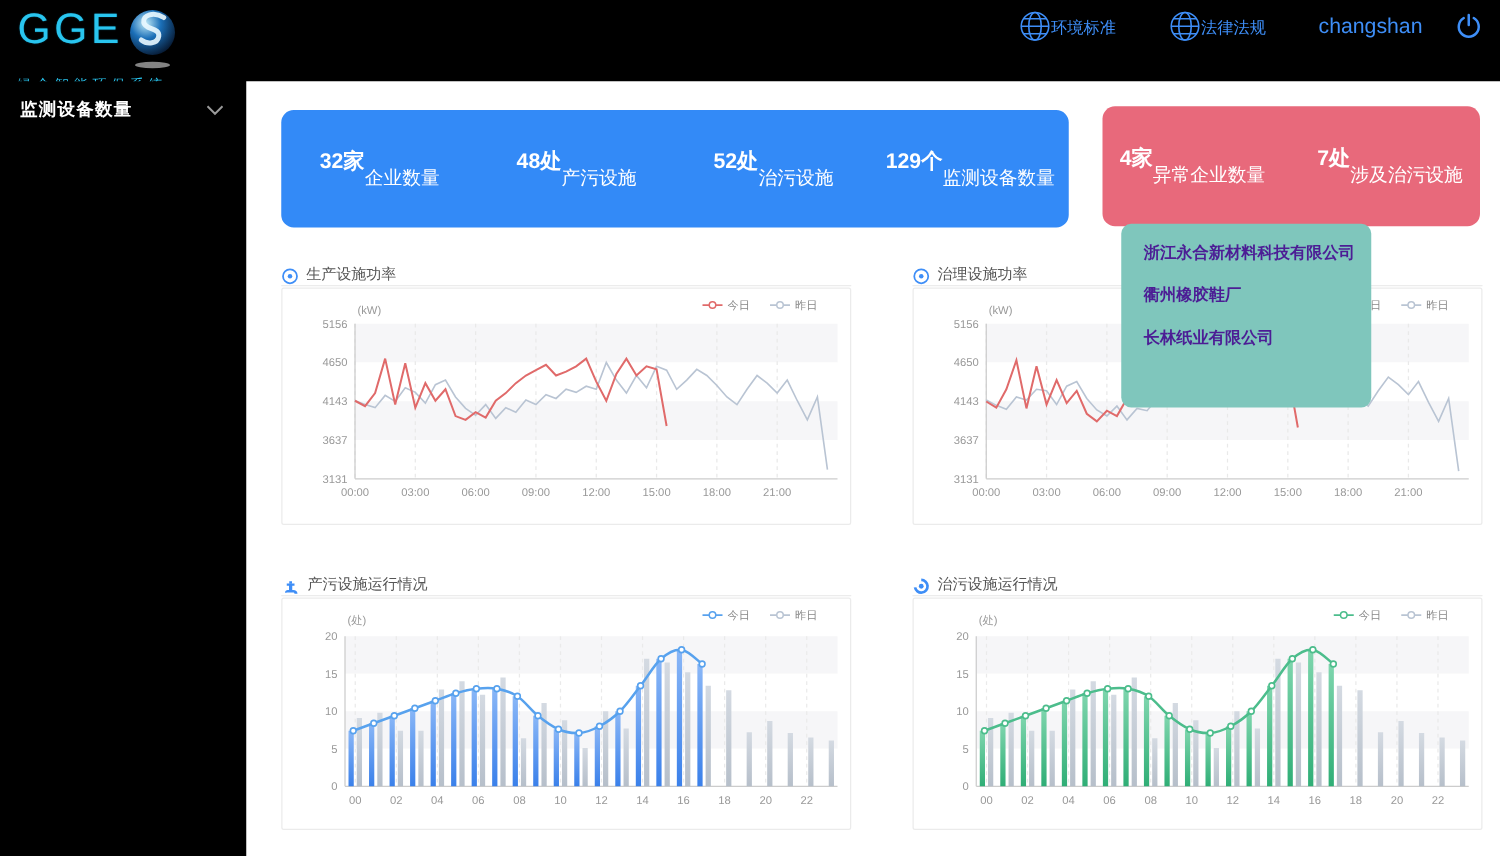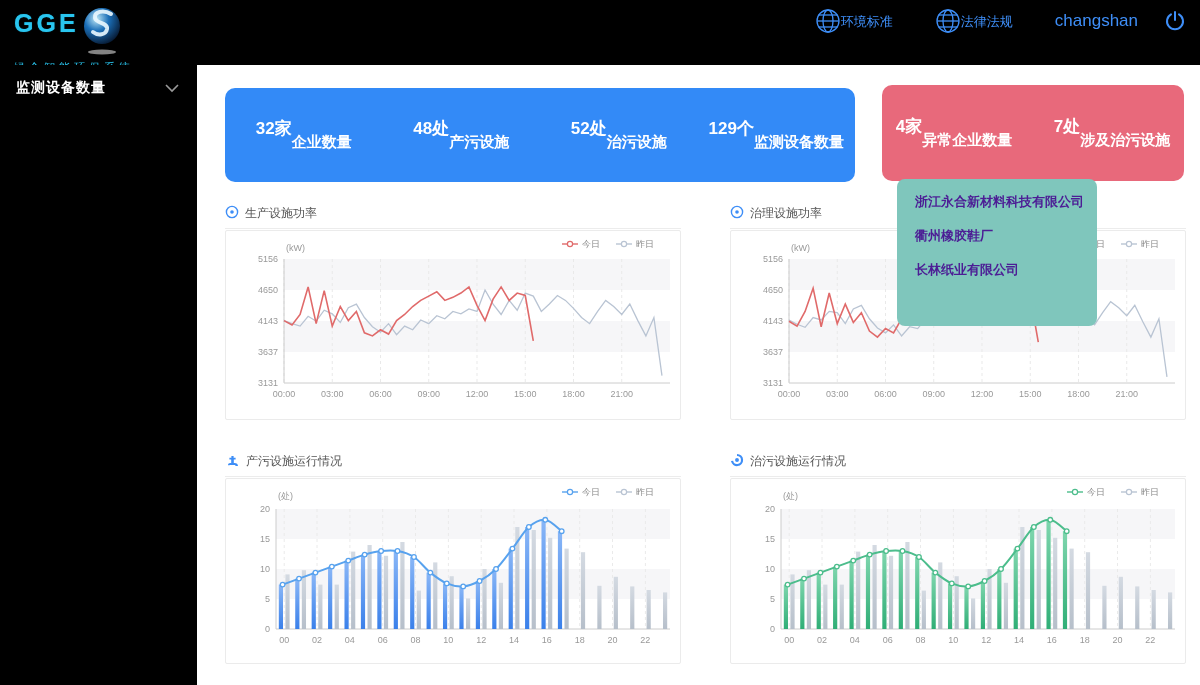--- a/index.html
+++ b/index.html
@@ -4,21 +4,21 @@
 <style>
   * { margin:0; padding:0; box-sizing:border-box; }
   html,body { width:1200px; height:685px; background:#000; overflow:hidden;
               font-family:"Liberation Sans", sans-serif; }
   .app { position:relative; width:1200px; height:685px; background:#000; }
 
   
   .topbar { position:absolute; left:0; top:0; width:1200px; height:65px; background:#000; }
   .logo { position:absolute; left:14px; top:6px; }
   .logo-row { display:flex; align-items:flex-start; }
-  .logo-text { color:#29c5ef; font-size:25px; font-weight:bold; letter-spacing:3px;
+  .logo-text { color:#29c5ef; font-size:34px; font-weight:normal; letter-spacing:3px;
                line-height:34px; text-shadow:0 0 1px #0a6f8f; }
   .logo-sphere { margin-left:2px; margin-top:0; }
   .logo-sub { color:#29c5ef; font-size:11px; letter-spacing:4px; margin-top:2px; }
   .topnav { position:absolute; right:10px; top:8px; display:flex; align-items:center; }
   .nav-item { display:flex; flex-direction:row; align-items:center; margin-right:42px;
               cursor:pointer; }
   .nav-item span { color:#3e8ef7; font-size:13px; margin-top:2px; }
   .username { color:#3e8ef7; font-size:17px; margin-right:26px; cursor:pointer; }
   .power-btn { cursor:pointer; display:flex; align-items:center; margin-right:4px; }
 
@@ -29,34 +29,34 @@
   .org-row span { color:#fff; font-size:14px; font-weight:bold; letter-spacing:1px; }
 
   
   .main { position:absolute; left:197px; top:65px; width:1003px; height:620px; background:#fff; }
 
   .stat-card { position:absolute; border-radius:10px; display:flex; color:#fff; }
   .stat-card.blue { left:28px; top:23px; width:630px; height:94px; background:#338af7; }
   .stat-card.red  { left:685px; top:20px; width:302px; height:96px; background:#e8697b; cursor:pointer;gap:14px; }
   .stat { flex:1; display:flex; flex-direction:row; align-items:center; justify-content:center; }
   .stat-value { font-size:17px; font-weight:bold; margin-bottom:14px; }
-  .stat-label { font-size:15px; font-weight:bold;margin-top:15px; }
+  .stat-label { font-size:15px; font-weight:normal;margin-top:15px; }
 
   .dropdown { position:absolute; left:700px; top:114px; width:200px; height:147px;
               background:#7fc6bc; border-radius:8px; z-index:20; padding:6px 0; }
   .dropdown-item { color:#4c1d95; font-size:13px; font-weight:bold; padding:10px 18px;
                    height:34px; display:flex; align-items:center; cursor:pointer;
                    white-space:nowrap; }
 
   .chart-block { position:absolute; width:456px; }
   .cb-0 { left:28px;  top:140px; }
   .cb-1 { left:533px; top:140px; }
   .cb-2 { left:28px;  top:388px; }
   .cb-3 { left:533px; top:388px; }
-  .chart-title-row { display:flex; align-items:flex-start; height:24px;
+  .chart-title-row { display:flex; align-items:flex-end; height:24px;
                      border-bottom:1px solid #ececec;font-family:Liberation Serif, serif; }
   .chart-title-row svg { margin-right:6px; }
   .chart-title-row span { color:#555; font-size:12px; }
   .chart-card { margin-top:1px; border:1px solid #ebebeb; border-radius:2px; background:#fff; }
   .chart-card svg { display:block; }
   svg text { font-family:"Liberation Sans", sans-serif; }
 </style>
 </head>
 <body>
 

